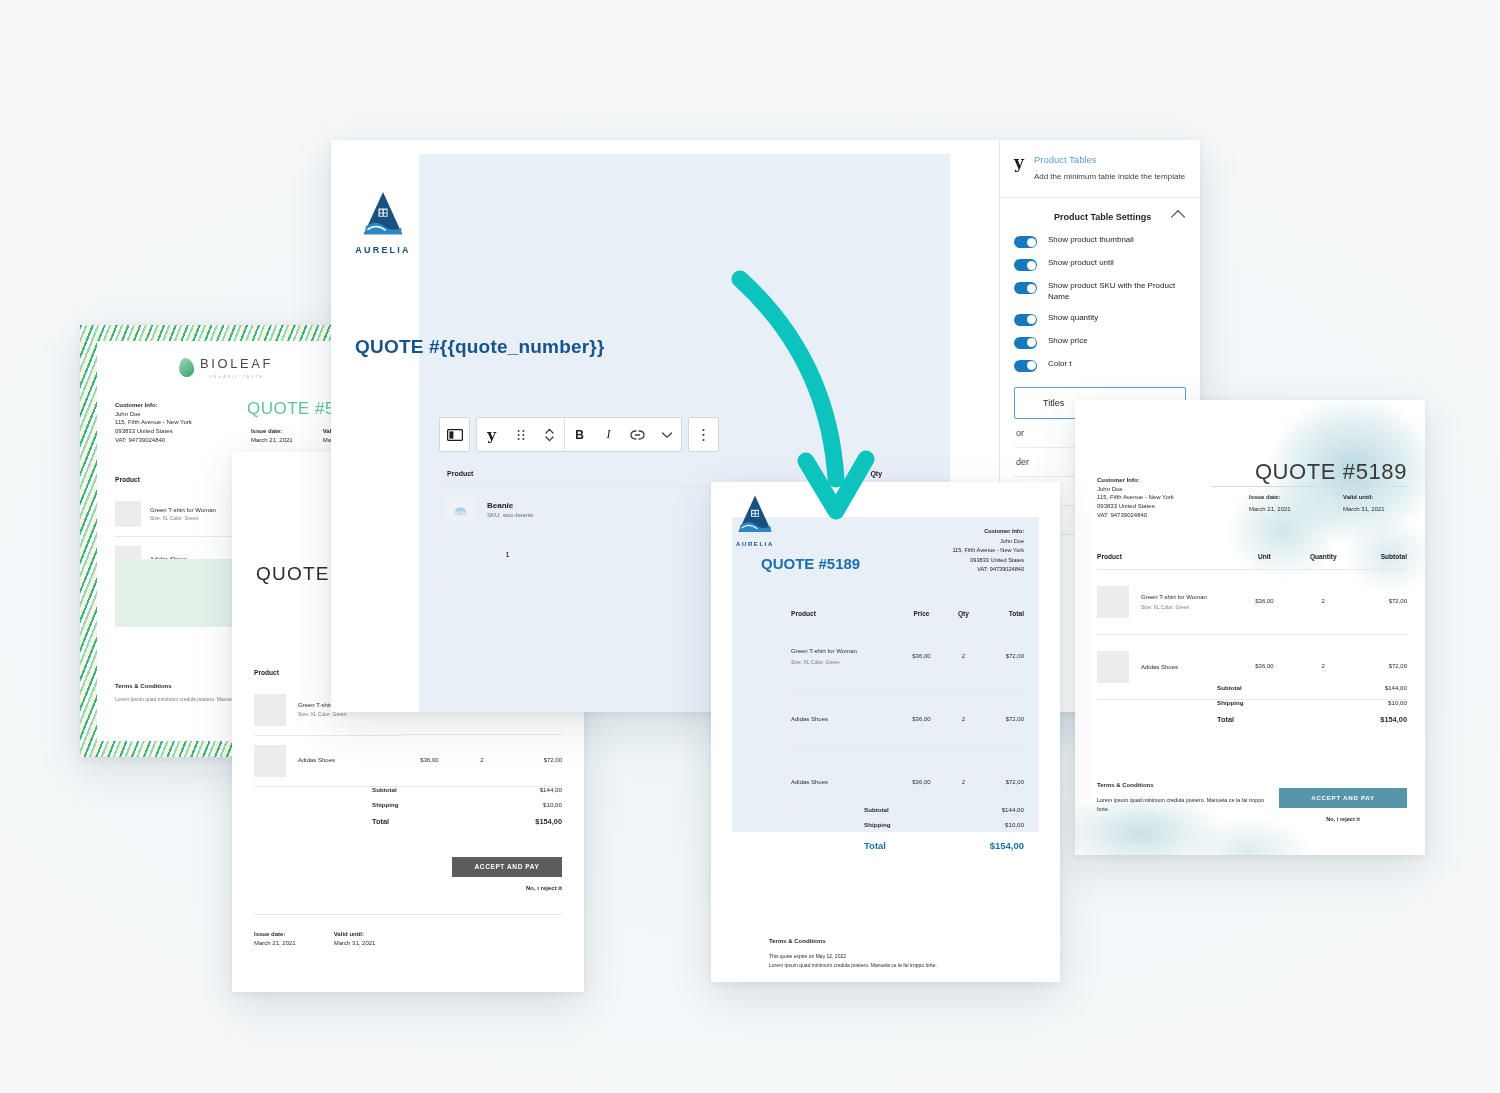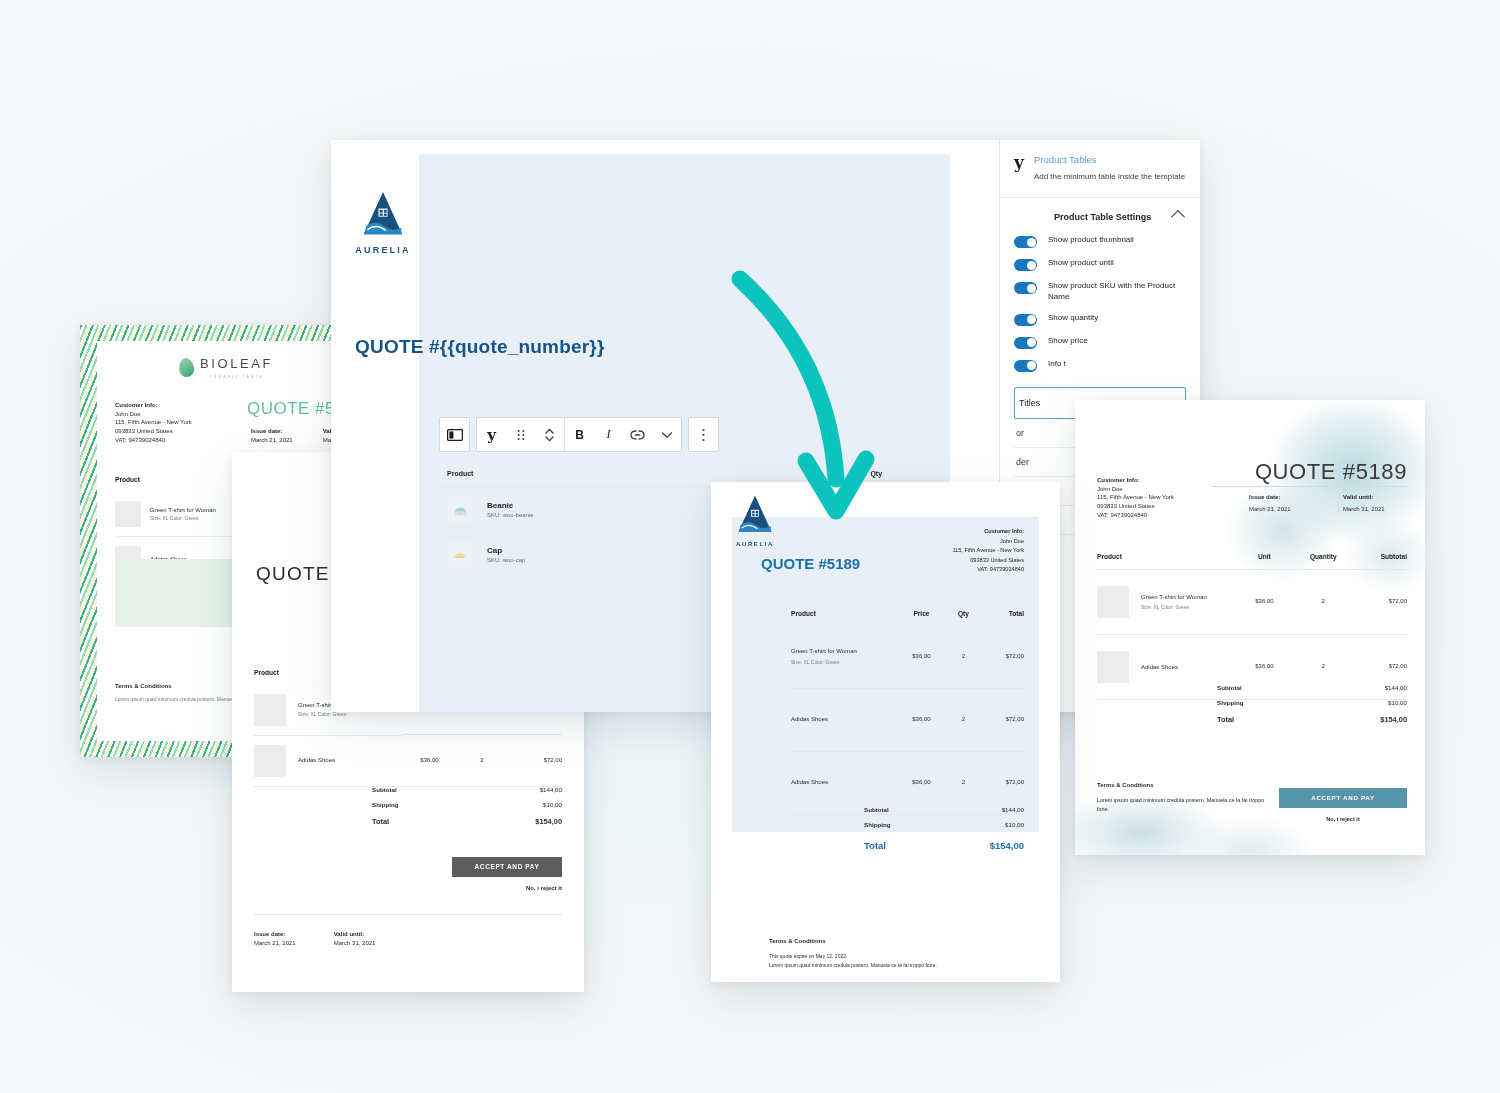--- a/index.html
+++ b/index.html
@@ -76,21 +76,21 @@
   .sb-block .ylogo{font-size:17px;font-weight:bold;color:#15202b;line-height:1;font-family:"DejaVu Serif",serif;}
   .sb-title{color:#5b9ecb;font-size:9.5px;margin-bottom:6px;}
   .sb-desc{font-size:8px;color:#3c3c3c;line-height:1.5;}
   .sb-sect{display:flex;align-items:center;justify-content:space-between;padding:14px 14px 8px 14px;}
   .sb-sect h4{margin:0;font-size:9px;color:#17212b;padding-left:40px;}
   .chev{width:9px;height:9px;border-left:1.6px solid #3c3c3c;border-top:1.6px solid #3c3c3c;transform:rotate(45deg);margin-right:3px;}
   .tog-row{display:flex;align-items:flex-start;gap:11px;padding:5px 14px;}
   .toggle{width:23px;height:12px;border-radius:7px;background:#1878bd;position:relative;flex:none;margin-top:1px;}
   .toggle::after{content:"";position:absolute;right:1.5px;top:1.5px;width:9px;height:9px;border-radius:50%;background:#fff;}
   .tog-lbl{font-size:8px;color:#1d1d1d;line-height:1.35;}
-  .sb-field{margin:10px 14px 0 14px;height:30px;border:1.4px solid #5b9ecb;border-radius:2px;display:flex;align-items:center;padding:0 4px;font-size:9px;color:#1d1d1d;}
+  .sb-field{margin:10px 14px 0 14px;height:30px;border:1.4px solid #5b9ecb;border-radius:2px;display:flex;align-items:center;padding:0 28px;font-size:9px;color:#1d1d1d;}
   .sb-item{margin:0 14px;padding:9px 2px;border-bottom:1px solid #ececec;font-size:9px;color:#3c3c3c;}
   .sb-badge{display:inline-flex;align-items:center;justify-content:center;width:18px;height:15px;background:#4f5b61;color:#fff;font-size:8px;border-radius:2px;}
 
   
   #aurelia{left:711px;top:482px;width:349px;height:500px;background:#fff;z-index:5;}
   #aurelia .band{position:absolute;left:21px;right:21px;top:35px;height:315px;background:#e9eff7;}
   #aurelia .logo{position:absolute;left:18px;top:12px;width:52px;text-align:center;}
   #aurelia .qnum{position:absolute;left:50px;top:71px;font-size:15px;font-weight:bold;color:#1a6fae;}
   #aurelia .cust{position:absolute;right:36px;top:45px;text-align:right;font-size:5.6px;line-height:1.72;color:#232323;}
   #aurelia .tbl{position:absolute;left:80px;right:36px;top:127px;}
@@ -392,32 +392,20 @@
         <div>
           <div class="pname">Beanie</div>
           <div class="psku">SKU: woo-beanie</div>
         </div>
       </div>
       <div style="width:18%;text-align:center;font-size:7.5px">2</div>
       <div style="width:18%"></div>
         <div style="width:16%"></div>
     </div>
     <div class="prow">
-      <div style="width:48%;display:flex;align-items:center">
-        <div class="pimg">
-          <svg width="17" height="17" viewBox="0 0 17 17">
-              <path d="M3.5 10.5 C3.5 6 13 6 13 10.5 Z" fill="#f0d89a"></path>
-              <path d="M2 10.4 C2 12.4 12 12.4 13.6 10.4 Z" fill="#e8cd86"></path>
-            </svg>
-        </div>
-        <div>
-          <div class="pname">Cap</div>
-          <div class="psku">SKU: woo-cap</div>
-        </div>
-      </div>
       <div style="width:18%;text-align:center;font-size:7.5px">1</div>
       <div style="width:18%"></div>
         <div style="width:16%"></div>
     </div>
   </div>
 
   <div class="sidebar">
     <div class="sb-block">
       <div class="ylogo">y</div>
       <div>
@@ -445,21 +433,21 @@
     <div class="tog-row">
       <span class="toggle"></span>
       <span class="tog-lbl">Show quantity</span>
     </div>
     <div class="tog-row">
       <span class="toggle"></span>
       <span class="tog-lbl">Show price</span>
     </div>
     <div class="tog-row">
       <span class="toggle"></span>
-      <span class="tog-lbl">Info t</span>
+      <span class="tog-lbl">Color t</span>
     </div>
 
     <div class="sb-field">
       <span>Titles</span>
     </div>
     <div class="sb-item">or</div>
     <div class="sb-item">der</div>
     <div class="sb-item">om)</div>
     <div class="sb-item">b</div>
     <div style="margin:6px 14px;"><span class="sb-badge">Ab</span></div>

